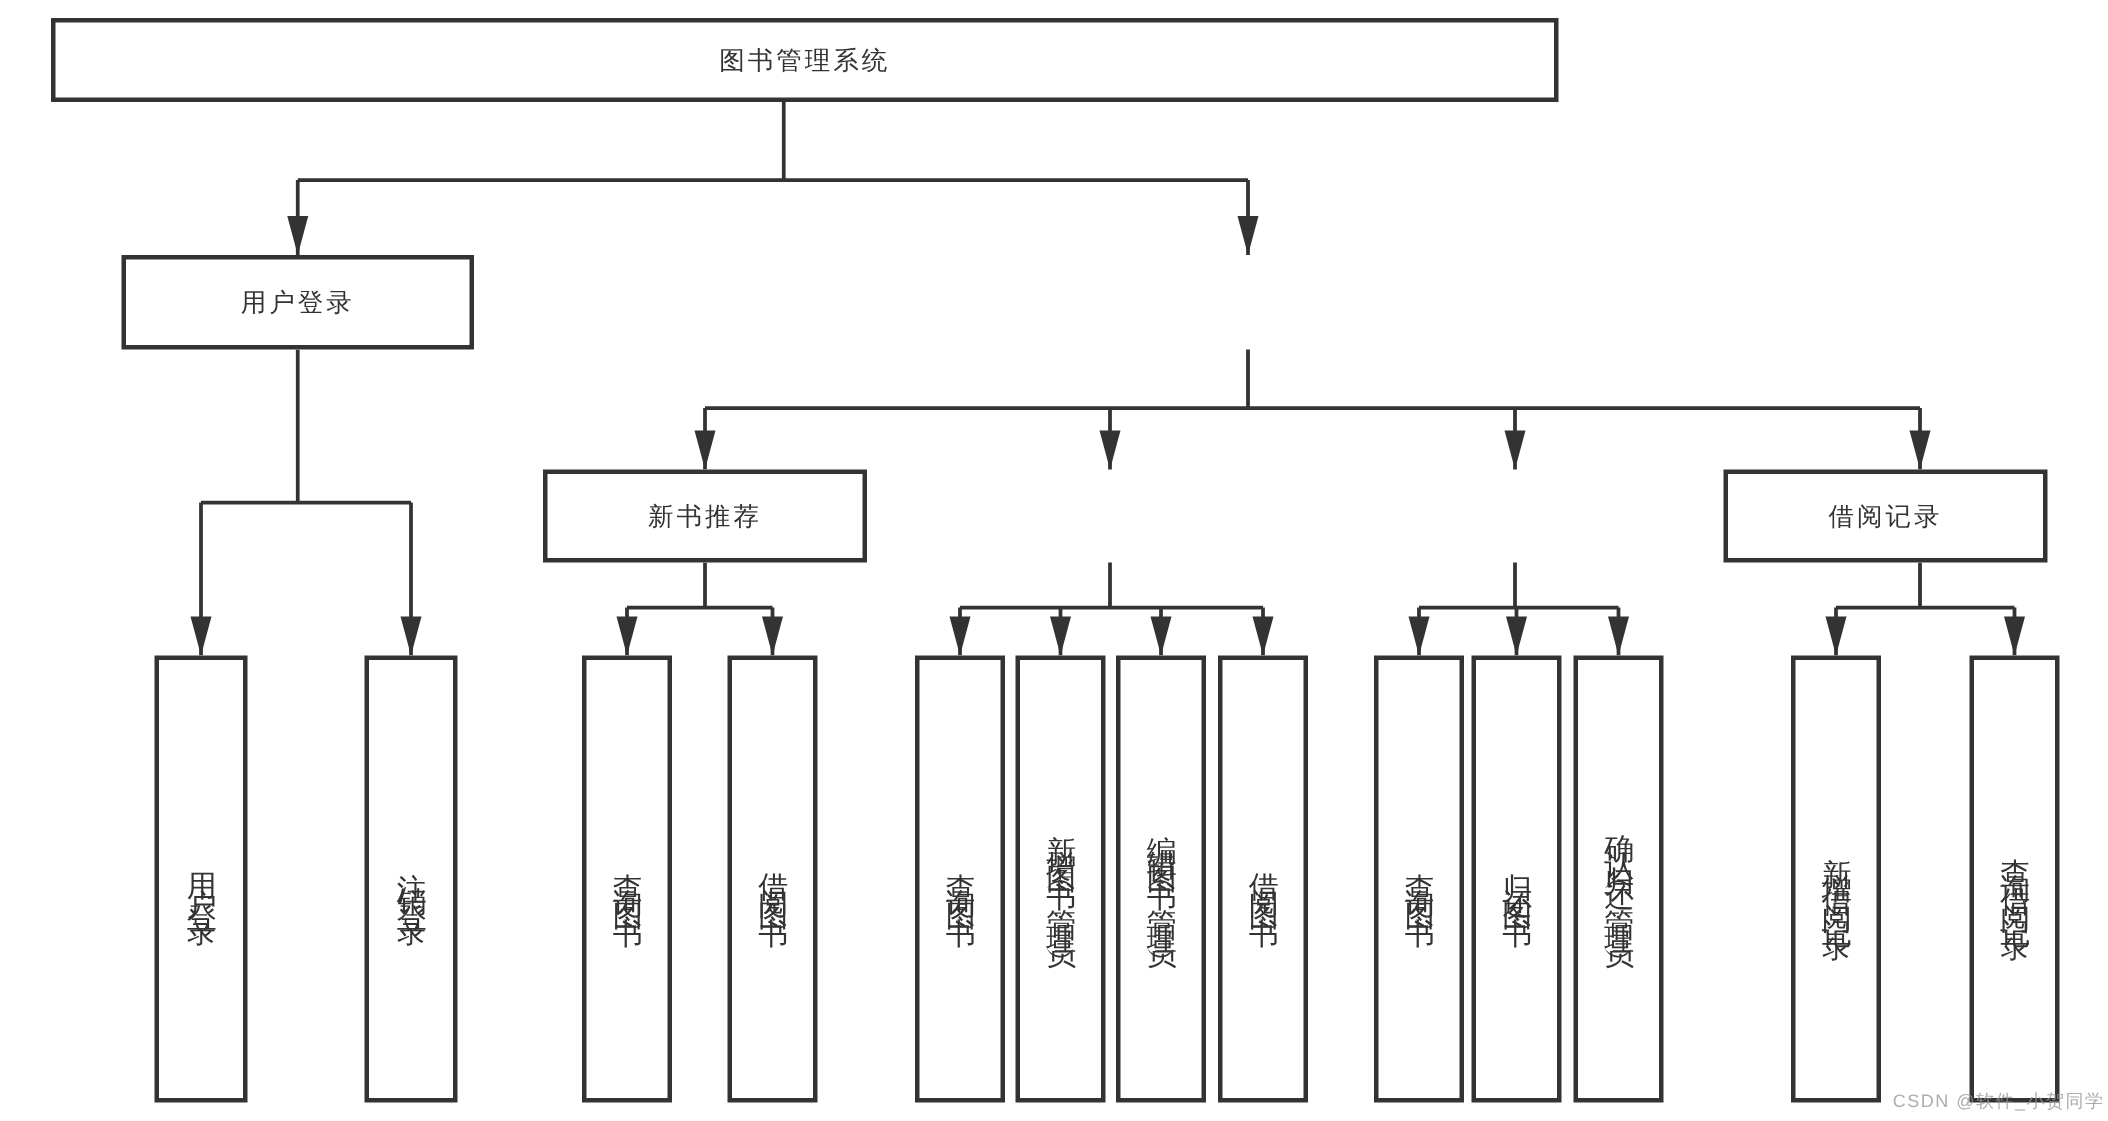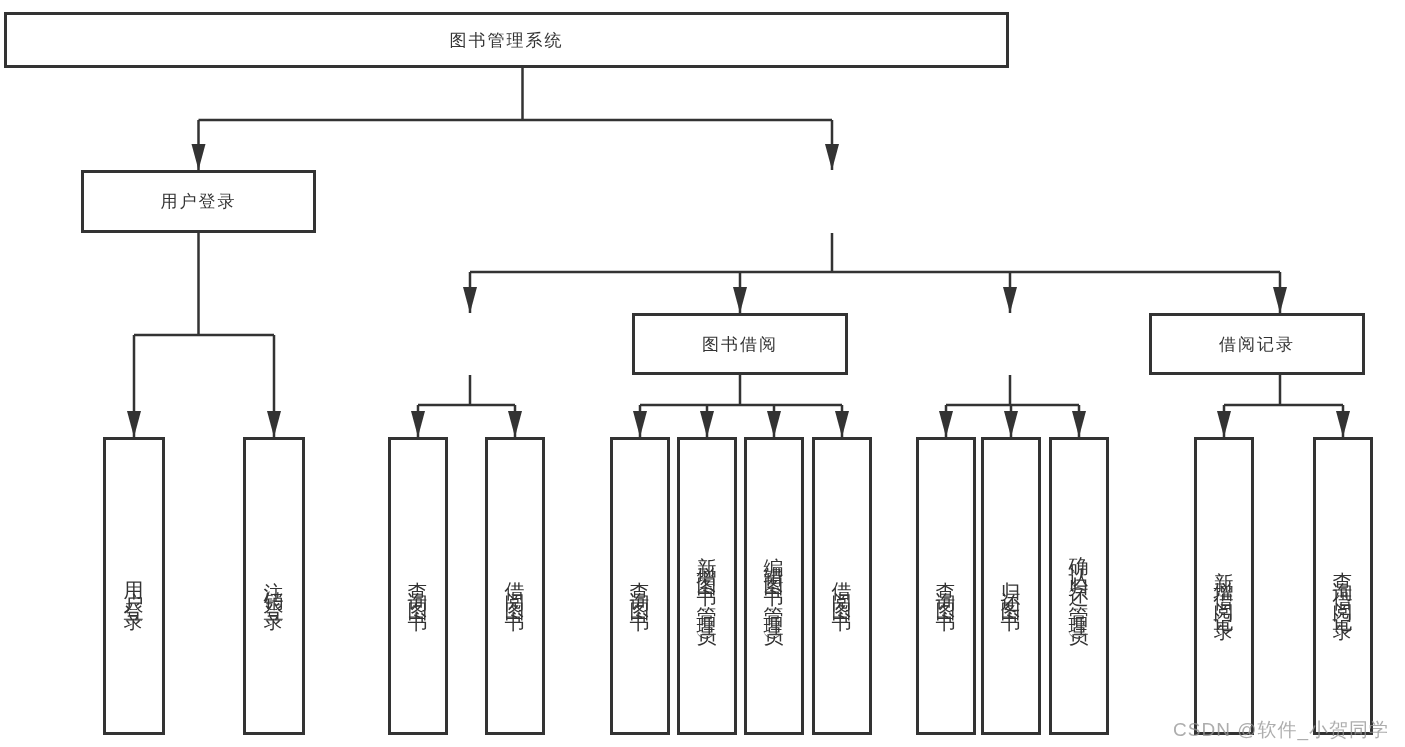--- a/index.html
+++ b/index.html
@@ -36,23 +36,23 @@
     writing-mode: vertical-rl;
     text-orientation: mixed;
     font-size: 20px;
     letter-spacing: 10px;
     line-height: 1;
     color: #333333;
     max-height: 290px;
   }
   .watermark {
     position: absolute;
-    right: 16px;
+    right: 2px;
     bottom: 4px;
-    font-size: 19px;
+    font-size: 12px;
     color: rgba(150, 150, 150, 0.78);
     letter-spacing: 1px;
     z-index: 5;
     white-space: nowrap;
   }
 </style>
 </head>
 <body>
 
 <div class="canvas">
@@ -83,30 +83,30 @@
       <polygon points="767,411 781,411 774,437"></polygon>
       <polygon points="835,411 849,411 842,437"></polygon>
       <polygon points="939,411 953,411 946,437"></polygon>
       <polygon points="1004,411 1018,411 1011,437"></polygon>
       <polygon points="1072,411 1086,411 1079,437"></polygon>
       <polygon points="1217,411 1231,411 1224,437"></polygon>
       <polygon points="1336,411 1350,411 1343,437"></polygon>
     </g>
   </svg>
 
-  <div class="node hbox" style="left:4px;top:12px;width:1005px;height:56px">
+  <div class="node hbox" style="left:34px;top:12px;width:1005px;height:56px">
     <span>图书管理系统</span>
   </div>
 
   <div class="node hbox" style="left:81px;top:170px;width:235px;height:63px">
     <span>用户登录</span>
   </div>
 
-  <div class="node hbox" style="left:632px;top:313px;width:216px;height:62px">
-    <span>图书借阅</span>
+  <div class="node hbox" style="left:362px;top:313px;width:216px;height:62px">
+    <span>新书推荐</span>
   </div>
   <div class="node hbox" style="left:1149px;top:313px;width:216px;height:62px">
     <span>借阅记录</span>
   </div>
 
   <div class="node vbox" style="left:103px;top:437px;width:62px;height:298px">
     <span>用户登录</span>
   </div>
   <div class="node vbox" style="left:243px;top:437px;width:62px;height:298px">
     <span>注销登录</span>

